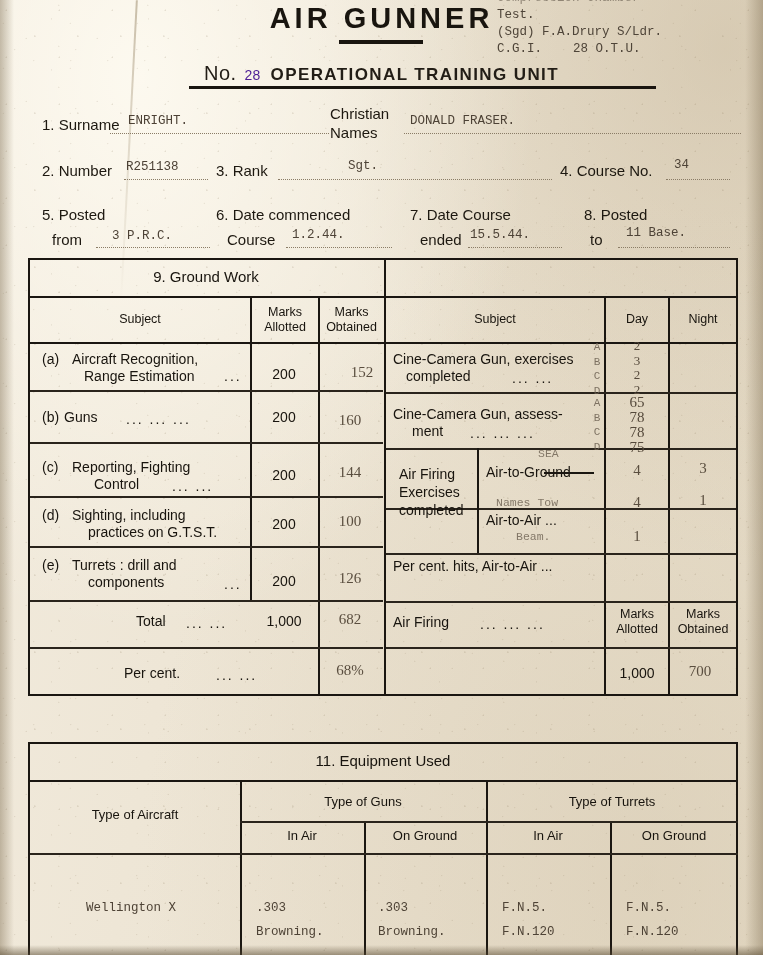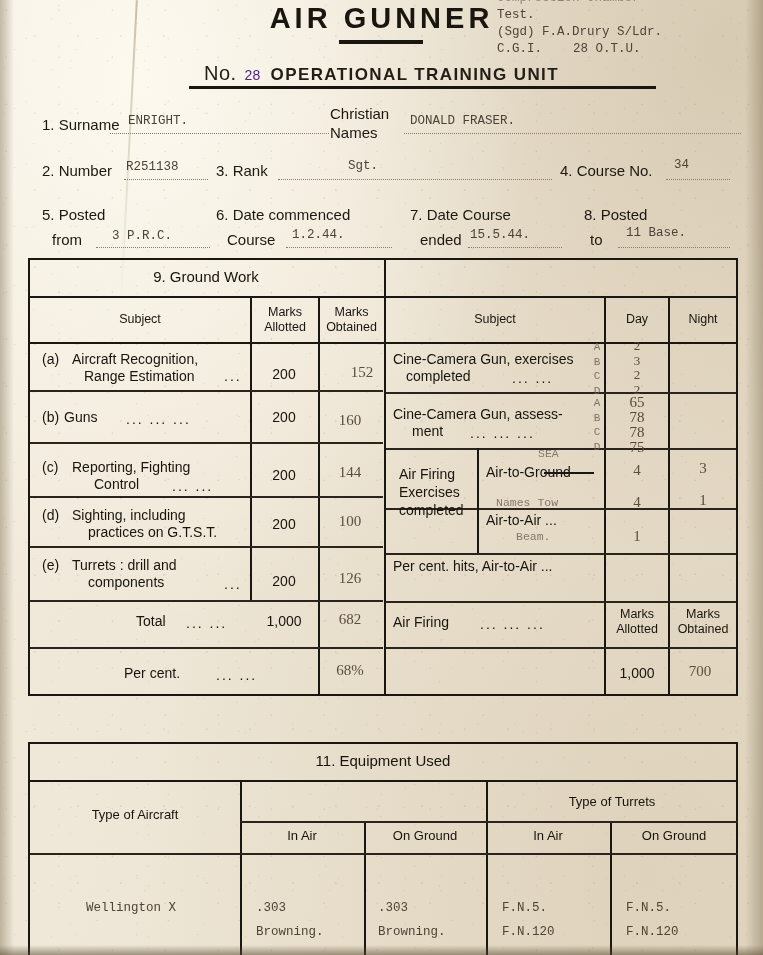--- a/index.html
+++ b/index.html
@@ -361,20 +361,21 @@
 
   <div class="vline" style="left:240px;top:780px;height:175px;"></div>
   <div class="vline" style="left:486px;top:780px;height:175px;"></div>
   <div class="vline" style="left:364px;top:821px;height:134px;"></div>
   <div class="vline" style="left:610px;top:821px;height:134px;"></div>
 
   <div class="hline thin" style="left:240px;top:821px;width:498px;"></div>
   <div class="hline thin" style="left:30px;top:853px;width:708px;"></div>
 
   <div class="colh" style="left:32px;top:807px;width:206px;font-size:13px;">Type of Aircraft</div>
+  <div class="colh" style="left:242px;top:794px;width:242px;font-size:13px;">Type of Guns</div>
   <div class="colh" style="left:488px;top:794px;width:248px;font-size:13px;">Type of Turrets</div>
 
   <div class="colh" style="left:242px;top:828px;width:120px;font-size:13px;">In Air</div>
   <div class="colh" style="left:366px;top:828px;width:118px;font-size:13px;">On Ground</div>
   <div class="colh" style="left:488px;top:828px;width:120px;font-size:13px;">In Air</div>
   <div class="colh" style="left:612px;top:828px;width:124px;font-size:13px;">On Ground</div>
 
   <div class="eqcell" style="left:28px;top:898px;width:206px;text-align:center;">Wellington X</div>
 
   <div class="eqcell" style="left:256px;top:898px;">.303</div>

